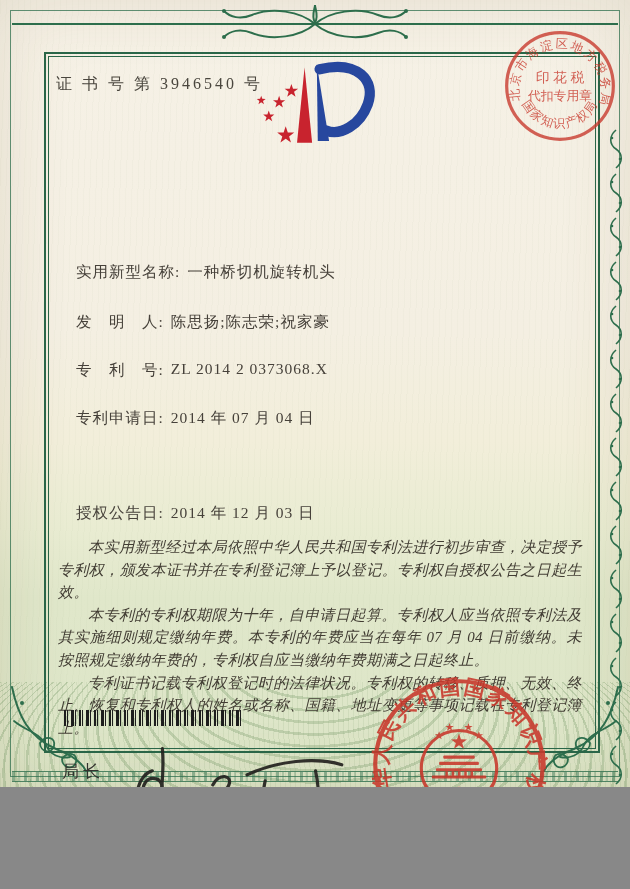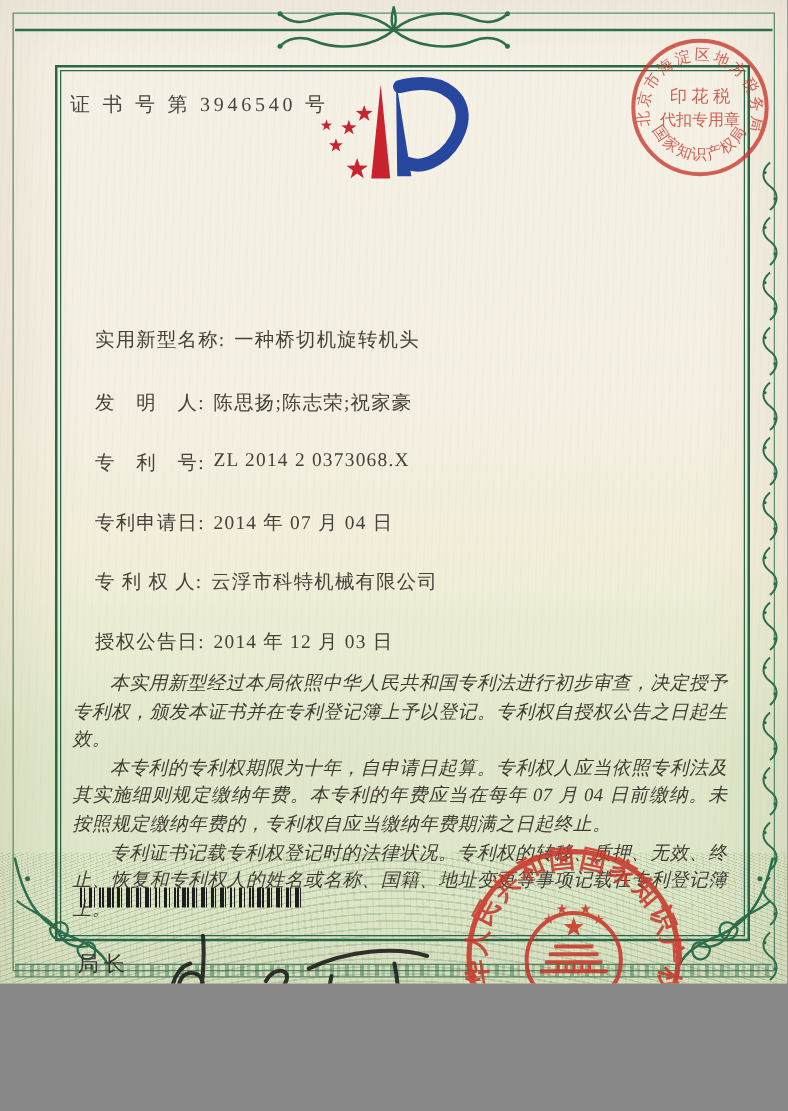--- a/index.html
+++ b/index.html
@@ -166,24 +166,20 @@
     <span class="val">陈思扬;陈志荣;祝家豪</span>
   </div>
   <div class="frow r2">
     <span class="lab">专　利　号:</span>
     <span class="val">ZL 2014 2 0373068.X</span>
   </div>
   <div class="frow r3">
     <span class="lab">专利申请日:</span>
     <span class="val">2014 年 07 月 04 日</span>
   </div>
-  <div class="frow r4">
-    <span class="lab">专 利 权 人:</span>
-    <span class="val">云浮市科特机械有限公司</span>
-  </div>
   <div class="frow r5">
     <span class="lab">授权公告日:</span>
     <span class="val">2014 年 12 月 03 日</span>
   </div>
 
   <div class="paras">
     <p>本实用新型经过本局依照中华人民共和国专利法进行初步审查，决定授予专利权，颁发本证书并在专利登记簿上予以登记。专利权自授权公告之日起生效。</p>
     <p>本专利的专利权期限为十年，自申请日起算。专利权人应当依照专利法及其实施细则规定缴纳年费。本专利的年费应当在每年 07 月 04 日前缴纳。未按照规定缴纳年费的，专利权自应当缴纳年费期满之日起终止。</p>
     <p>专利证书记载专利权登记时的法律状况。专利权的转移、质押、无效、终止、恢复和专利权人的姓名或名称、国籍、地址变更等事项记载在专利登记簿上。</p>
   </div>

